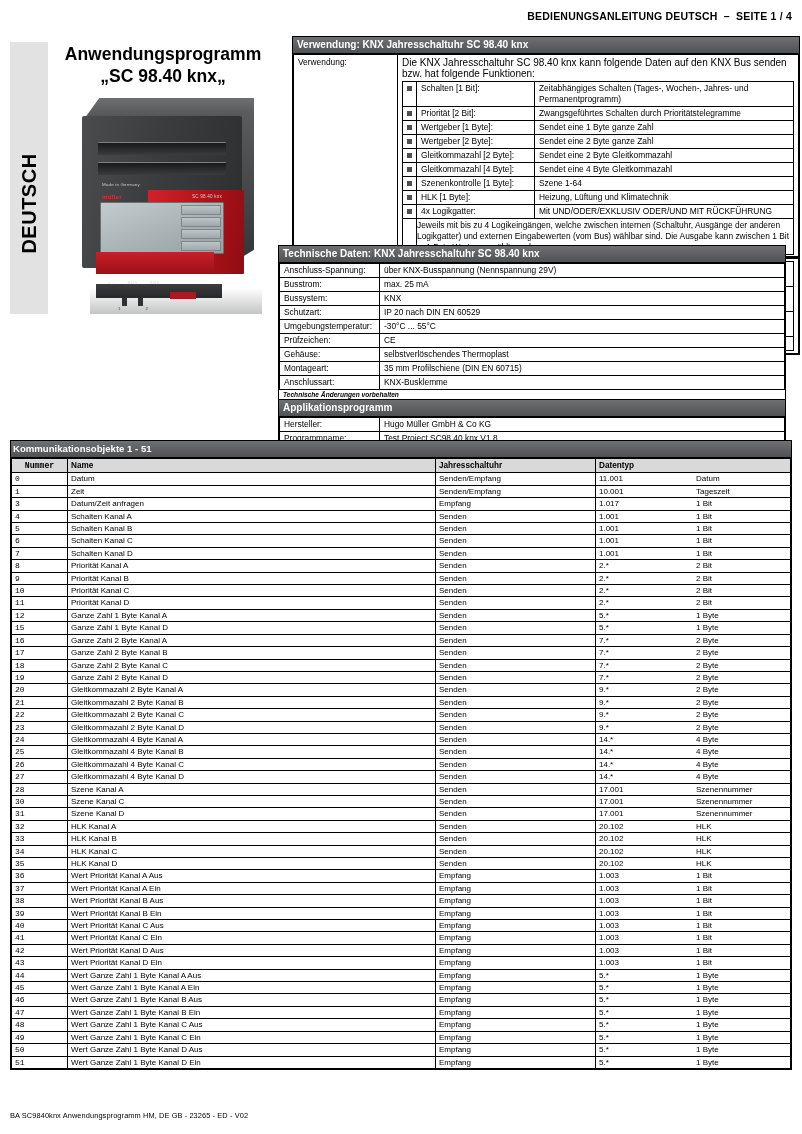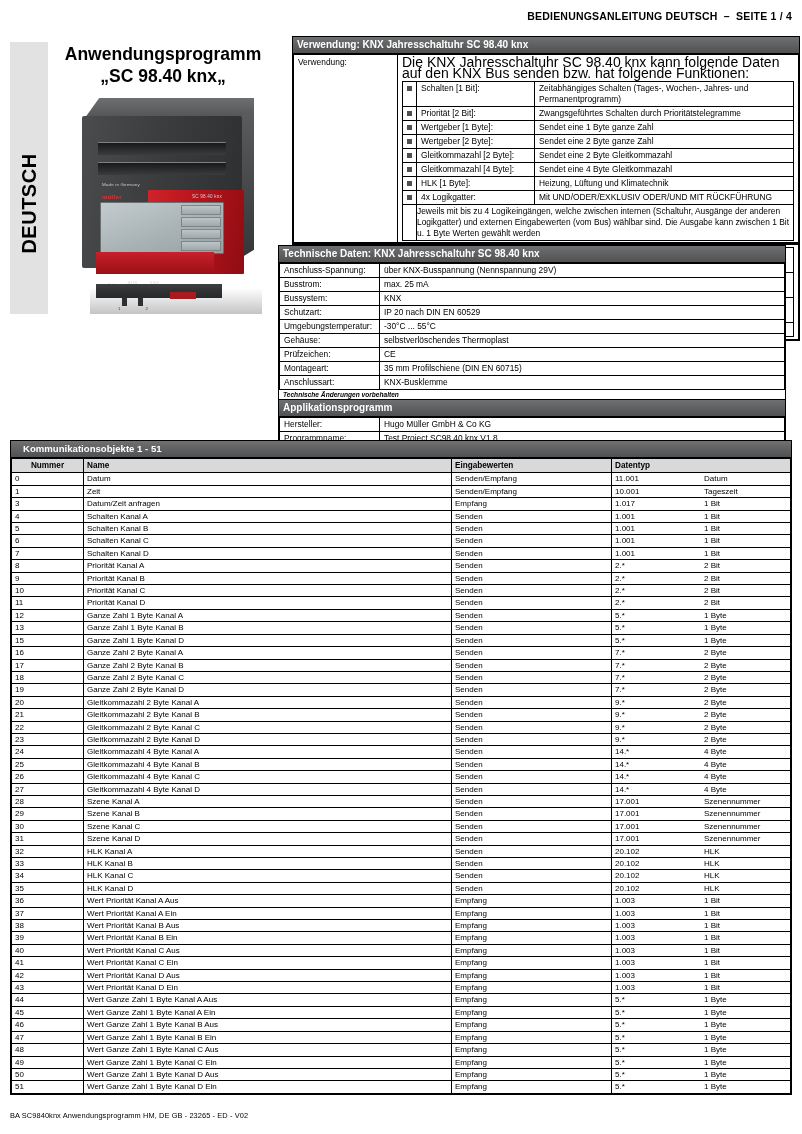--- a/index.html
+++ b/index.html
@@ -143,31 +143,31 @@
   .arr { width: 14px; padding-left: 2px !important; font-size: 9px; }
   .fname { width: 118px; padding-right: 4px !important; }
 
   .italic-note { font-style: italic; font-weight: bold; font-size: 6.6px; padding: 1px 4px; border-bottom: 1.4px solid #000; }
 
   
   .ko { position: absolute; left: 10px; top: 440px; width: 782px; border: 1.4px solid #000; }
   .ko-bar {
     background: linear-gradient(180deg,#6e7072,#4f5153);
     color: #fff; font-weight: bold; font-size: 9.6px;
-    padding: 2px 12px; line-height: 12px; border-bottom: 1px solid #000;
+    padding: 2px 2px; line-height: 12px; border-bottom: 1px solid #000;
   }
   table.kot { width: 100%; border-collapse: collapse; table-layout: fixed; }
   table.kot th, table.kot td {
     border: .7px solid #000; font-size: 8px; line-height: 9.4px;
     padding: 1px 3px; text-align: left; vertical-align: middle;
   }
   table.kot thead th {
     background: #d9d9d9; font-weight: bold; font-size: 8.2px; padding: 2px 3px;
   }
-  .c-num { width: 72px; text-align: center !important; }
+  .c-num { width: 56px; text-align: center !important; font-family: Liberation Mono, monospace; }
   thead .c-num { text-align: center !important; }
   tbody .c-num { text-align: left !important; }
   .c-name { width: 368px; }
   .c-fn { width: 160px; }
   .c-dt1 { width: 42px; border-right: none !important; }
   .c-dt2 { border-left: none !important; }
 
   
   .doc-footer {
     position: absolute; left: 10px; bottom: 14px;
@@ -230,21 +230,21 @@
     </div>
   </div>
 
   <div class="box" style="left:284px; top:36px; width:508px;margin-left:8px;">
     <div class="bar">Verwendung: KNX Jahresschaltuhr SC 98.40 knx</div>
     <table class="t nb">
       <tbody>
           <tr>
         <td class="lbl" style="width:104px; padding-top:2px;">Verwendung:</td>
         <td style="padding-top:2px;">
-          <div style="font-size:14px; line-height:11.4px; padding-bottom:1px;">Die KNX Jahresschaltuhr SC 98.40 knx kann folgende Daten auf den KNX Bus senden bzw. hat folgende Funktionen:</div>
+          <div style="font-size:10px; line-height:11.4px; padding-bottom:1px;">Die KNX Jahresschaltuhr SC 98.40 knx kann folgende Daten auf den KNX Bus senden bzw. hat folgende Funktionen:</div>
           <table class="flist">
             <tbody id="feature-rows">
                   <tr>
                     <td class="bul"><span></span></td>
                     <td class="fname">Schalten [1 Bit]:</td>
                     <td>Zeitabhängiges Schalten (Tages-, Wochen-, Jahres- und Permanentprogramm)</td>
                   </tr>
                   <tr>
                     <td class="bul"><span></span></td>
                     <td class="fname">Priorität [2 Bit]:</td>
@@ -262,20 +262,25 @@
                   </tr>
                   <tr>
                     <td class="bul"><span></span></td>
                     <td class="fname">Gleitkommazahl [2 Byte]:</td>
                     <td>Sendet eine 2 Byte Gleitkommazahl</td>
                   </tr>
                   <tr>
                     <td class="bul"><span></span></td>
                     <td class="fname">Gleitkommazahl [4 Byte]:</td>
                     <td>Sendet eine 4 Byte Gleitkommazahl</td>
+                  </tr>
+                  <tr>
+                    <td class="bul"><span></span></td>
+                    <td class="fname">Szenenkontrolle [1 Byte]:</td>
+                    <td>Szene 1-64</td>
                   </tr>
                   <tr>
                     <td class="bul"><span></span></td>
                     <td class="fname">HLK [1 Byte]:</td>
                     <td>Heizung, Lüftung und Klimatechnik</td>
                   </tr>
                   <tr>
                     <td class="bul"><span></span></td>
                     <td class="fname">4x Logikgatter:</td>
                     <td>Mit UND/ODER/EXKLUSIV ODER/UND MIT RÜCKFÜHRUNG</td>
@@ -340,26 +345,26 @@
           </tr>
           <tr>
             <td class="lbl">Schutzart:</td>
             <td>IP 20 nach DIN EN 60529</td>
           </tr>
           <tr>
             <td class="lbl">Umgebungstemperatur:</td>
             <td>-30°C ... 55°C</td>
           </tr>
           <tr>
+            <td class="lbl">Prüfzeichen:</td>
+            <td>CE</td>
+          </tr>
+          <tr>
             <td class="lbl">Gehäuse:</td>
             <td>selbstverlöschendes Thermoplast</td>
-          </tr>
-          <tr>
-            <td class="lbl">Prüfzeichen:</td>
-            <td>CE</td>
           </tr>
           <tr>
             <td class="lbl">Montageart:</td>
             <td>35 mm Profilschiene (DIN EN 60715)</td>
           </tr>
           <tr>
             <td class="lbl">Anschlussart:</td>
             <td>KNX-Busklemme</td>
           </tr>
         </tbody>
@@ -384,21 +389,21 @@
     </table>
   </div>
 
   <div class="ko">
     <div class="ko-bar">Kommunikationsobjekte 1 - 51</div>
     <table class="kot">
       <thead>
         <tr>
           <th class="c-num">Nummer</th>
           <th class="c-name">Name</th>
-          <th class="c-fn">Eingabewerten</th>
+          <th class="c-fn">Jahresschaltuhr</th>
           <th colspan="2">Datentyp</th>
         </tr>
       </thead>
       <tbody id="ko-rows">
           <tr>
             <td class="c-num">0</td>
             <td class="c-name">Datum</td>
             <td class="c-fn">Senden/Empfang</td>
             <td class="c-dt1">11.001</td>
             <td class="c-dt2">Datum</td>
@@ -474,27 +479,20 @@
             <td class="c-dt2">2 Bit</td>
           </tr>
           <tr>
             <td class="c-num">12</td>
             <td class="c-name">Ganze Zahl 1 Byte Kanal A</td>
             <td class="c-fn">Senden</td>
             <td class="c-dt1">5.*</td>
             <td class="c-dt2">1 Byte</td>
           </tr>
           <tr>
-            <td class="c-num">13</td>
-            <td class="c-name">Ganze Zahl 1 Byte Kanal B</td>
-            <td class="c-fn">Senden</td>
-            <td class="c-dt1">5.*</td>
-            <td class="c-dt2">1 Byte</td>
-          </tr>
-          <tr>
             <td class="c-num">15</td>
             <td class="c-name">Ganze Zahl 1 Byte Kanal D</td>
             <td class="c-fn">Senden</td>
             <td class="c-dt1">5.*</td>
             <td class="c-dt2">1 Byte</td>
           </tr>
           <tr>
             <td class="c-num">16</td>
             <td class="c-name">Ganze Zahl 2 Byte Kanal A</td>
             <td class="c-fn">Senden</td>
@@ -574,27 +572,20 @@
           <tr>
             <td class="c-num">27</td>
             <td class="c-name">Gleitkommazahl 4 Byte Kanal D</td>
             <td class="c-fn">Senden</td>
             <td class="c-dt1">14.*</td>
             <td class="c-dt2">4 Byte</td>
           </tr>
           <tr>
             <td class="c-num">28</td>
             <td class="c-name">Szene Kanal A</td>
-            <td class="c-fn">Senden</td>
-            <td class="c-dt1">17.001</td>
-            <td class="c-dt2">Szenennummer</td>
-          </tr>
-          <tr>
-            <td class="c-num">29</td>
-            <td class="c-name">Szene Kanal B</td>
             <td class="c-fn">Senden</td>
             <td class="c-dt1">17.001</td>
             <td class="c-dt2">Szenennummer</td>
           </tr>
           <tr>
             <td class="c-num">30</td>
             <td class="c-name">Szene Kanal C</td>
             <td class="c-fn">Senden</td>
             <td class="c-dt1">17.001</td>
             <td class="c-dt2">Szenennummer</td>

